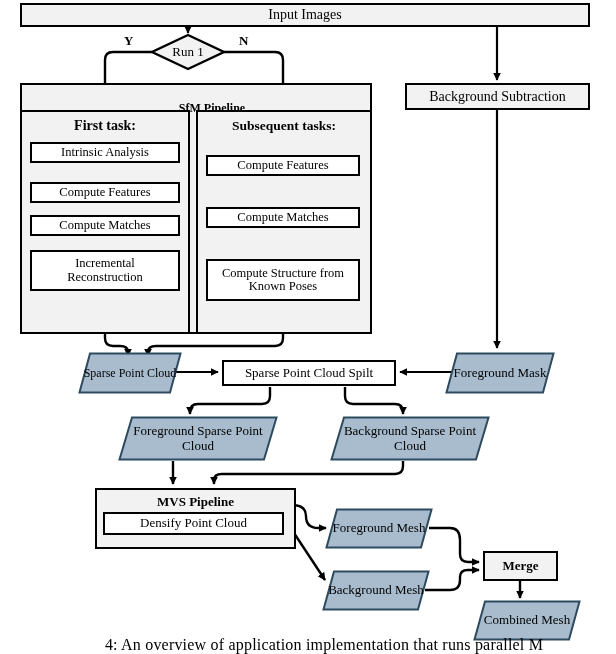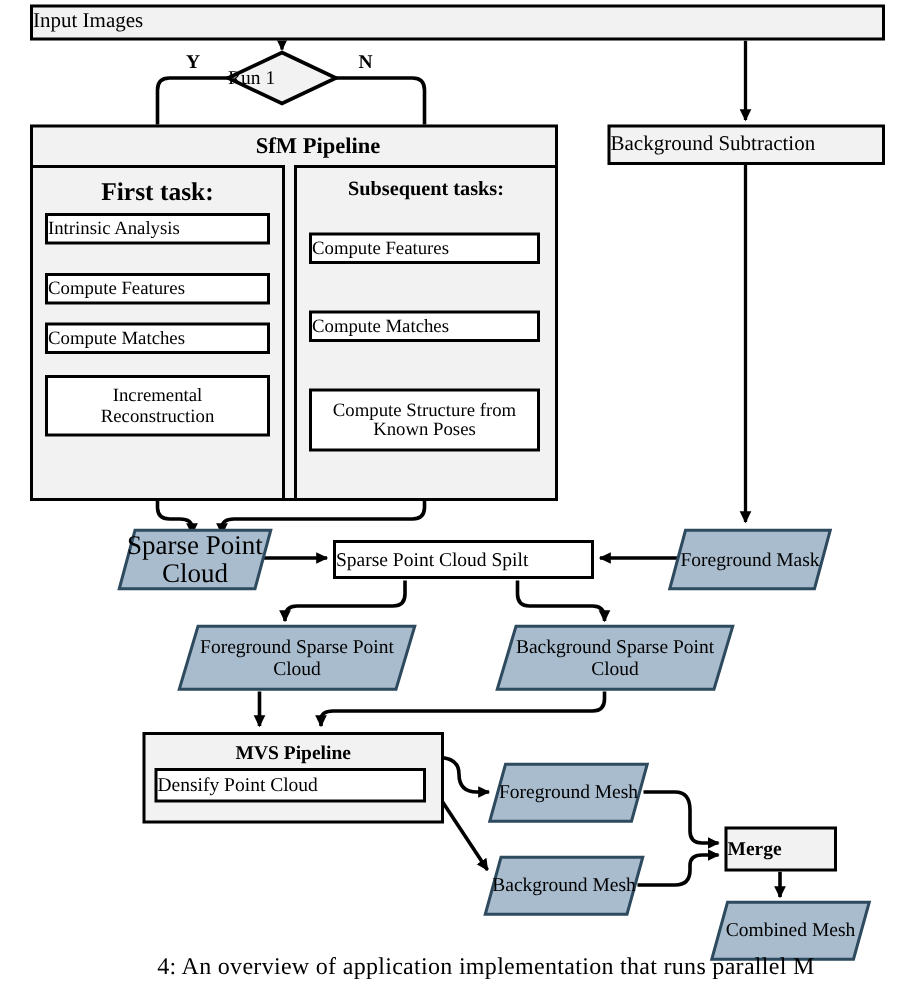--- a/index.html
+++ b/index.html
@@ -19,20 +19,21 @@
     position: absolute;
     left: 0; top: 0;
     width: 616px;
     height: 654px;
   }
   .node {
     position: absolute;
     box-sizing: border-box;
     display: flex;
     align-items: center;
+    justify-content: center;
     text-align: center;
     line-height: 1.08;
     color: #000;
   }
   .rect {
     border: 2px solid #000;
     background: #f2f2f2;
   }
   .rect-white {
     border: 2px solid #000;
@@ -200,27 +201,27 @@
   </div>
   <div class="edge-label" style="left:239px; top:33px; font-size:13px;">
     <span>N</span>
   </div>
 
   <div class="node rect" style="left:405px; top:83px; width:185px; height:27px; font-size:14px;">
     <span>Background Subtraction</span>
   </div>
 
   <div class="group-box" style="position:absolute; left:20px; top:83px; width:348px; height:247px;">
-    <div class="group-title" style="top:5px; font-size:15px;margin-left:32px;">
+    <div class="group-title" style="top:16px; font-size:12px;margin-left:32px;">
       <span>SfM Pipeline</span>
     </div>
   </div>
 
   <div class="group-box" style="position:absolute; left:20px; top:110px; width:166px; height:220px; background:#f2f2f2;">
-    <div class="group-title" style="top:6px; font-size:17px;font-family:Liberation Serif, serif;">
+    <div class="group-title" style="top:6px; font-size:14px;font-family:Liberation Serif, serif;">
       <span>First task:</span>
     </div>
   </div>
 
   <div class="node rect-white" style="left:30px; top:142px; width:150px; height:21px; font-size:12.5px;">
     <span>Intrinsic Analysis</span>
   </div>
   <div class="node rect-white" style="left:30px; top:182px; width:150px; height:21px; font-size:12.5px;">
     <span>Compute Features</span>
   </div>
@@ -244,21 +245,21 @@
     <span>Compute Matches</span>
   </div>
   <div class="node rect-white" style="left:206px; top:259px; width:154px; height:42px; font-size:12.5px; padding:0 4px;">
     <span>Compute Structure from Known Poses</span>
   </div>
 
   <div class="para-wrap" style="left:78px; top:352px; width:104px; height:42px;">
     <svg width="104" height="42" viewBox="0 0 104 42">
       <polygon points="12,1.5 102.5,1.5 92,40.5 1.5,40.5" fill="#a8bcce" stroke="#2e4a5e" stroke-width="2"></polygon>
     </svg>
-    <div class="para-label" style="font-size:18px;">Sparse Point Cloud</div>
+    <div class="para-label" style="font-size:12px;">Sparse Point Cloud</div>
   </div>
 
   <div class="node rect-white" style="left:222px; top:360px; width:174px; height:26px; font-size:13px;">
     <span>Sparse Point Cloud Spilt</span>
   </div>
 
   <div class="para-wrap" style="left:445px; top:352px; width:110px; height:42px;">
     <svg width="110" height="42" viewBox="0 0 110 42">
       <polygon points="12,1.5 108.5,1.5 98,40.5 1.5,40.5" fill="#a8bcce" stroke="#2e4a5e" stroke-width="2"></polygon>
     </svg>

